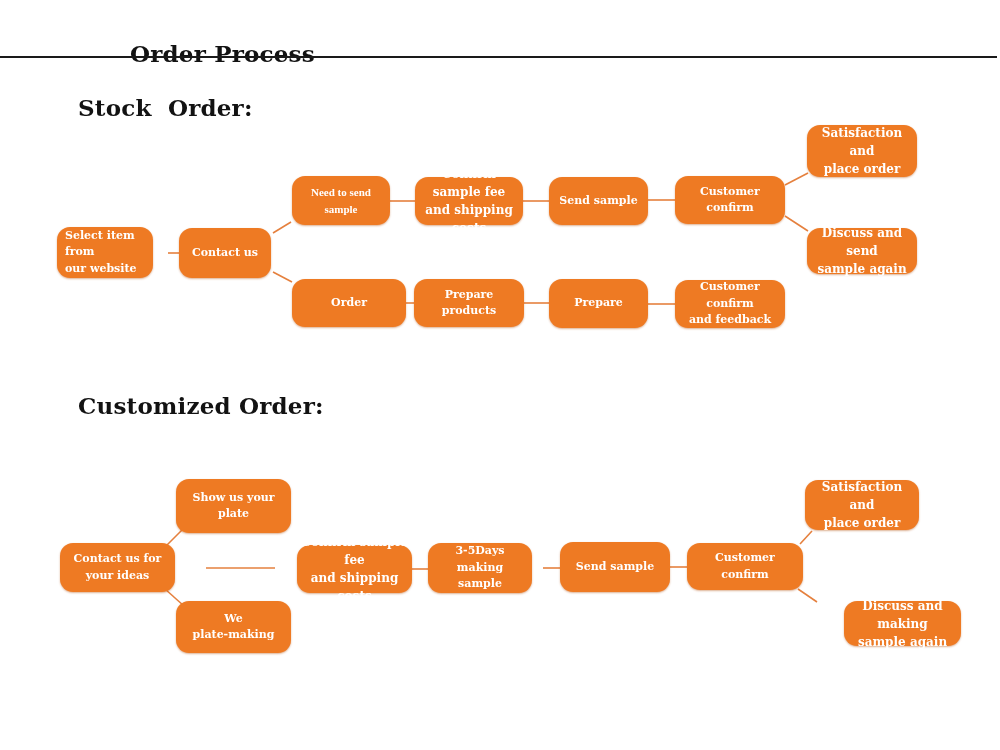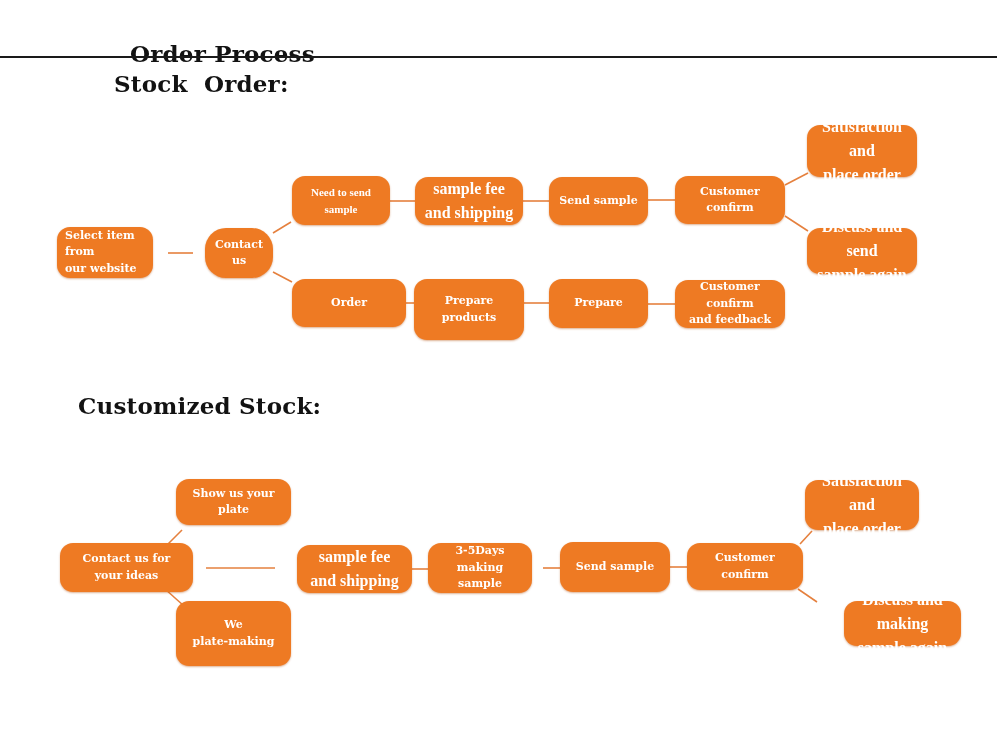--- a/index.html
+++ b/index.html
@@ -26,21 +26,21 @@
   }
   .divider{
     position:absolute;left:0;top:56px;width:997px;height:2px;
     background:var(--divider);
   }
   .section-heading{
     position:absolute;
     font-size:23px;font-weight:bold;color:var(--heading);
     white-space:pre;letter-spacing:.2px;
   }
-  .stock-heading{left:78px;top:70px;margin-left:36px;}
+  .stock-heading{left:78px;top:94px;}
   .custom-heading{left:78px;top:392px;}
   svg.connectors{
     position:absolute;left:0;top:0;width:1000px;height:750px;
     pointer-events:none;
   }
   svg.connectors line{
     stroke:var(--connector);
     stroke-width:1.6;
   }
   .node{
@@ -49,56 +49,56 @@
     color:var(--box-text);
     border-radius:13px;
     display:flex;align-items:center;justify-content:center;
     text-align:center;
     font-weight:bold;
     font-size:11px;
     padding:2px 4px;
     box-shadow:0 1px 2px rgba(180,85,20,.45);
   }
   .node .node-label{white-space:pre-line;line-height:1.5;}
-  .node.small{font-size:16px;font-family:Liberation Serif, serif;}
+  .node.small{font-size:12px;}
   .node.left-align{justify-content:flex-start;text-align:left;padding-left:8px;}
   
   .n-s1 {left:57px;top:227px;width:96px;height:51px;}
-  .n-s2 {left:205px;top:228px;width:68px;height:50px;border-radius:21px;}
+  .n-s2 {left:179px;top:228px;width:92px;height:50px;}
   .n-s3 {left:292px;top:176px;width:98px;height:49px;font-family:Liberation Serif, serif;}
   .n-s4 {left:415px;top:177px;width:108px;height:48px;}
   .n-s5 {left:549px;top:177px;width:99px;height:48px;}
   .n-s6 {left:675px;top:176px;width:110px;height:48px;}
   .n-s7 {left:807px;top:125px;width:110px;height:52px;}
   .n-s8 {left:807px;top:228px;width:110px;height:46px;align-items:center;}
   .n-s9 {left:292px;top:279px;width:114px;height:48px;}
-  .n-s10{left:414px;top:279px;width:110px;height:61px;}
+  .n-s10{left:414px;top:279px;width:110px;height:48px;}
   .n-s11{left:549px;top:279px;width:99px;height:49px;}
   .n-s12{left:675px;top:280px;width:110px;height:48px;}
   
-  .n-c1 {left:60px;top:543px;width:133px;height:49px;}
-  .n-c2 {left:176px;top:479px;width:115px;height:46px;}
-  .n-c3 {left:176px;top:601px;width:115px;height:65px;}
+  .n-c1 {left:60px;top:543px;width:115px;height:49px;}
+  .n-c2 {left:176px;top:479px;width:115px;height:54px;}
+  .n-c3 {left:176px;top:601px;width:115px;height:52px;}
   .n-c4 {left:297px;top:545px;width:115px;height:48px;}
   .n-c5 {left:428px;top:543px;width:104px;height:50px;}
   .n-c6 {left:560px;top:542px;width:110px;height:50px;}
   .n-c7 {left:687px;top:543px;width:116px;height:47px;}
   .n-c8 {left:805px;top:480px;width:114px;height:50px;}
   .n-c9 {left:803px;top:601px;width:117px;height:45px;margin-left:41px;}
 </style>
 </head>
 <body>
 
 <div class="canvas">
 
   <h1 class="page-title">Order Process</h1>
   <div class="divider"></div>
 
   <h2 class="section-heading stock-heading">Stock  Order:</h2>
-  <h2 class="section-heading custom-heading">Customized Stock:</h2>
+  <h2 class="section-heading custom-heading">Customized Order:</h2>
 
   <svg class="connectors" viewBox="0 0 1000 750">
 
     <line x1="168" y1="253" x2="193" y2="253"></line>
     <line x1="273" y1="233" x2="291" y2="222"></line>
     <line x1="273" y1="272" x2="292" y2="282"></line>
     <line x1="390" y1="201" x2="415" y2="201"></line>
     <line x1="523" y1="201" x2="549" y2="201"></line>
     <line x1="648" y1="200" x2="675" y2="200"></line>
     <line x1="785" y1="185" x2="808" y2="173"></line>

